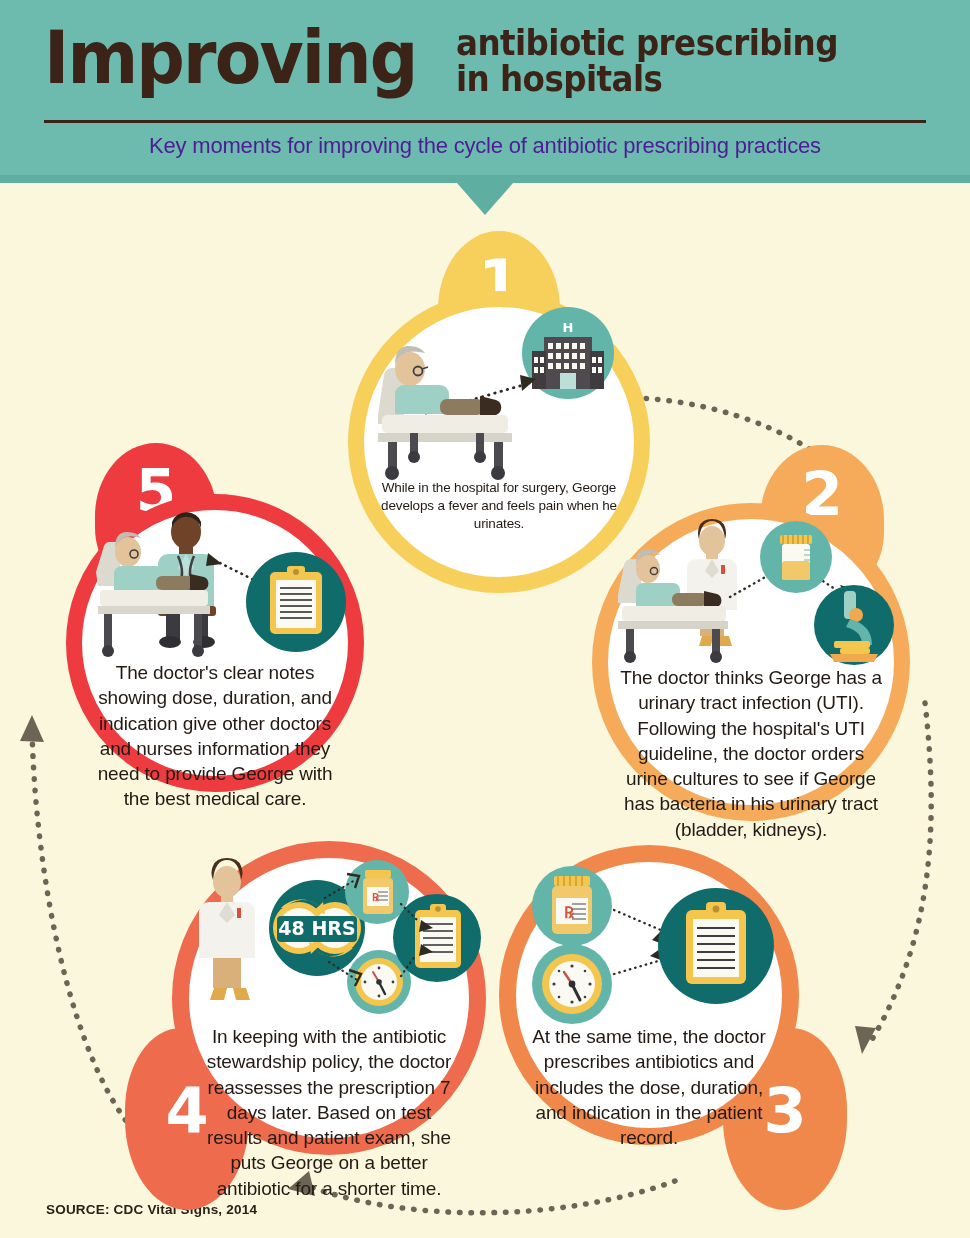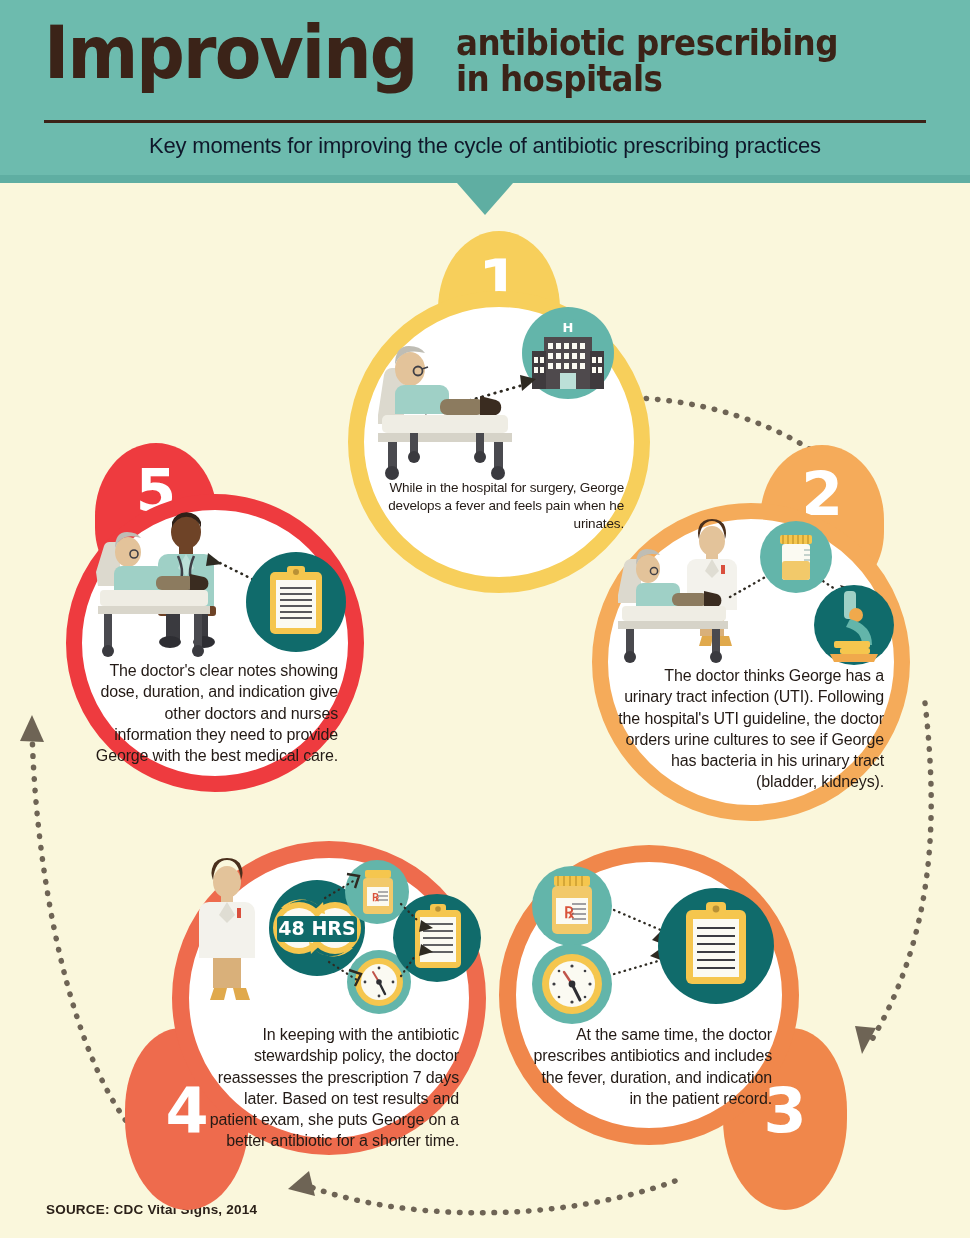--- a/index.html
+++ b/index.html
@@ -9,40 +9,40 @@
     font-family:"Liberation Sans", sans-serif;
     overflow:hidden;position:relative;
   }
 
   
   .header{
     position:absolute;left:0;top:0;width:970px;height:183px;
     background:#6DBBAE;
   }
   .header-inner{position:absolute;left:44px;top:18px;right:44px;}
-  .title-row{display:flex;align-items:flex-start;}
+  .title-row{display:flex;align-items:center;}
   .title-main{
     font-family:"DejaVu Sans", sans-serif;
     font-weight:bold;font-size:73px;line-height:0.95;
     color:#3B2318;letter-spacing:-2px;
     transform:scaleX(0.93);transform-origin:left top;
   }
   .title-sub{
     font-family:"DejaVu Sans", sans-serif;
     font-weight:bold;font-size:35px;line-height:1.02;
     color:#3B2318;margin-left:12px;margin-top:8px;letter-spacing:-0.6px;
     transform:scaleX(0.93);transform-origin:left top;
   }
   .title-rule{
     position:absolute;left:44px;top:120px;width:882px;height:3px;background:#3B2318;
   }
   .subtitle{
     position:absolute;left:0;top:133px;width:970px;text-align:center;
     font-family:"Liberation Sans", sans-serif;
-    font-size:22px;color:#0f172a;letter-spacing:-0.2px;
+    font-size:22px;color:#4c1d95;letter-spacing:-0.2px;
   }
   .header-shade{
     position:absolute;left:0;top:175px;width:970px;height:8px;background:#5FAEA2;
   }
   .header-notch{
     position:absolute;left:457px;top:183px;width:0;height:0;
     border-left:28px solid transparent;border-right:28px solid transparent;
     border-top:32px solid #5FAEA2;
   }
 
@@ -59,24 +59,24 @@
     z-index:1;
   }
   .ring{
     position:absolute;border-radius:50%;background:#FFFFFF;
     z-index:2;box-sizing:border-box;
     display:flex;flex-direction:column;align-items:center;
   }
   .art{position:relative;width:100%;flex:0 0 auto;}
   .caption{
     font-family:"Liberation Sans", sans-serif;
-    font-size:13.5px;line-height:1.33;color:#231A15;text-align:right;
+    font-size:13.5px;line-height:1.33;color:#231A15;text-align:center;
     padding:0 10px;letter-spacing:-0.15px;
   }
-  .caption.small{font-size:16px;}
+  .caption.small{font-size:19px;}
   svg{display:block;overflow:visible;}
 
   .source{
     position:absolute;left:46px;top:1202px;
     font-family:"Liberation Sans", sans-serif;
     font-size:13.5px;color:#2B2119;font-weight:bold;letter-spacing:0.2px;
   }
 </style>
 </head>
 <body>
@@ -399,21 +399,21 @@
               <line x1="181" y1="66" x2="219" y2="66"></line>
                 <line x1="181" y1="74" x2="219" y2="74"></line>
               <line x1="181" y1="82" x2="219" y2="82"></line>
                 <line x1="181" y1="90" x2="219" y2="90"></line>
               <line x1="181" y1="98" x2="219" y2="98"></line>
                 <line x1="181" y1="106" x2="219" y2="106"></line>
             </g>
           </g>
         </svg>
       </div>
-      <div class="caption small">At the same time, the doctor prescribes antibiotics and includes the fever, duration, and indication in the patient record.</div>
+      <div class="caption small">At the same time, the doctor prescribes antibiotics and includes the dose, duration, and indication in the patient record.</div>
     </div>
   </div>
 
   <div class="node">
     <div class="badge" style="left:125px;top:845px;width:124px;height:136px;background:#EE6B4D;font-size:62px;padding-top:46px;border-radius:45% 45% 50% 50%;">
       <span>4</span>
     </div>
     <div class="ring" style="left:172px;top:658px;width:314px;height:314px;border:17px solid #EE6B4D;">
       <div class="art" style="height:166px;">
         <svg width="282" height="166" viewBox="0 0 282 166">

